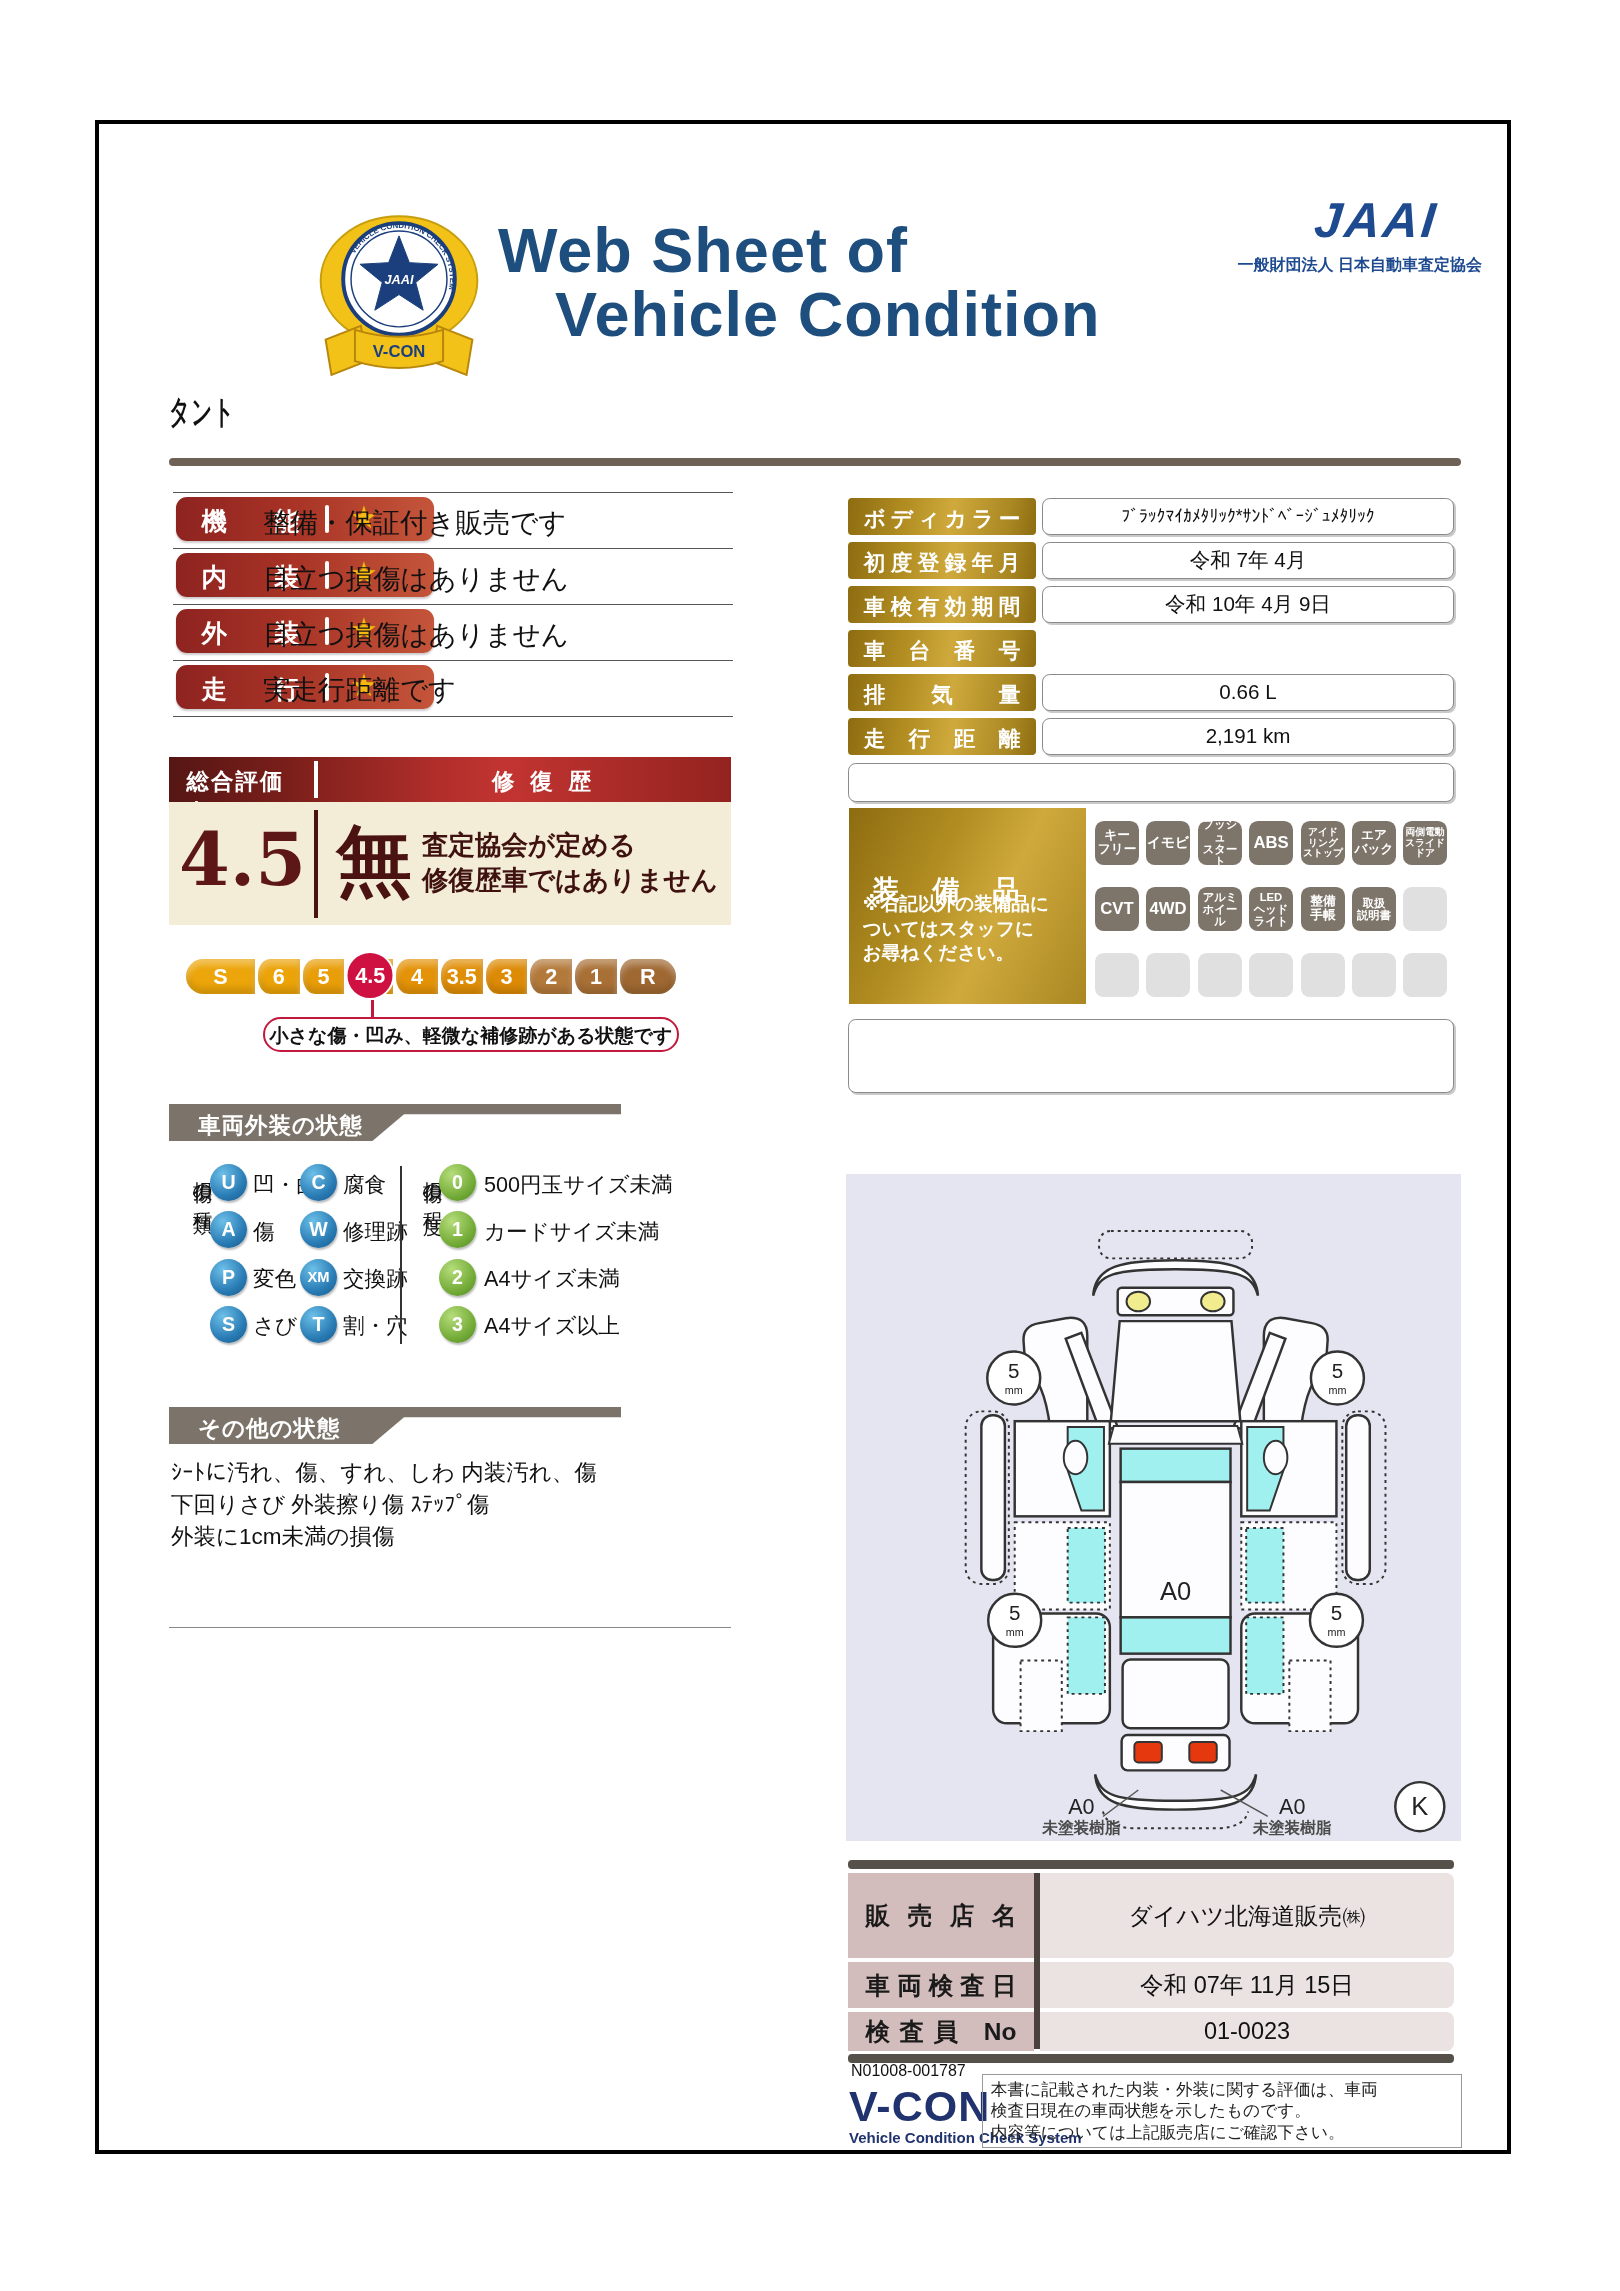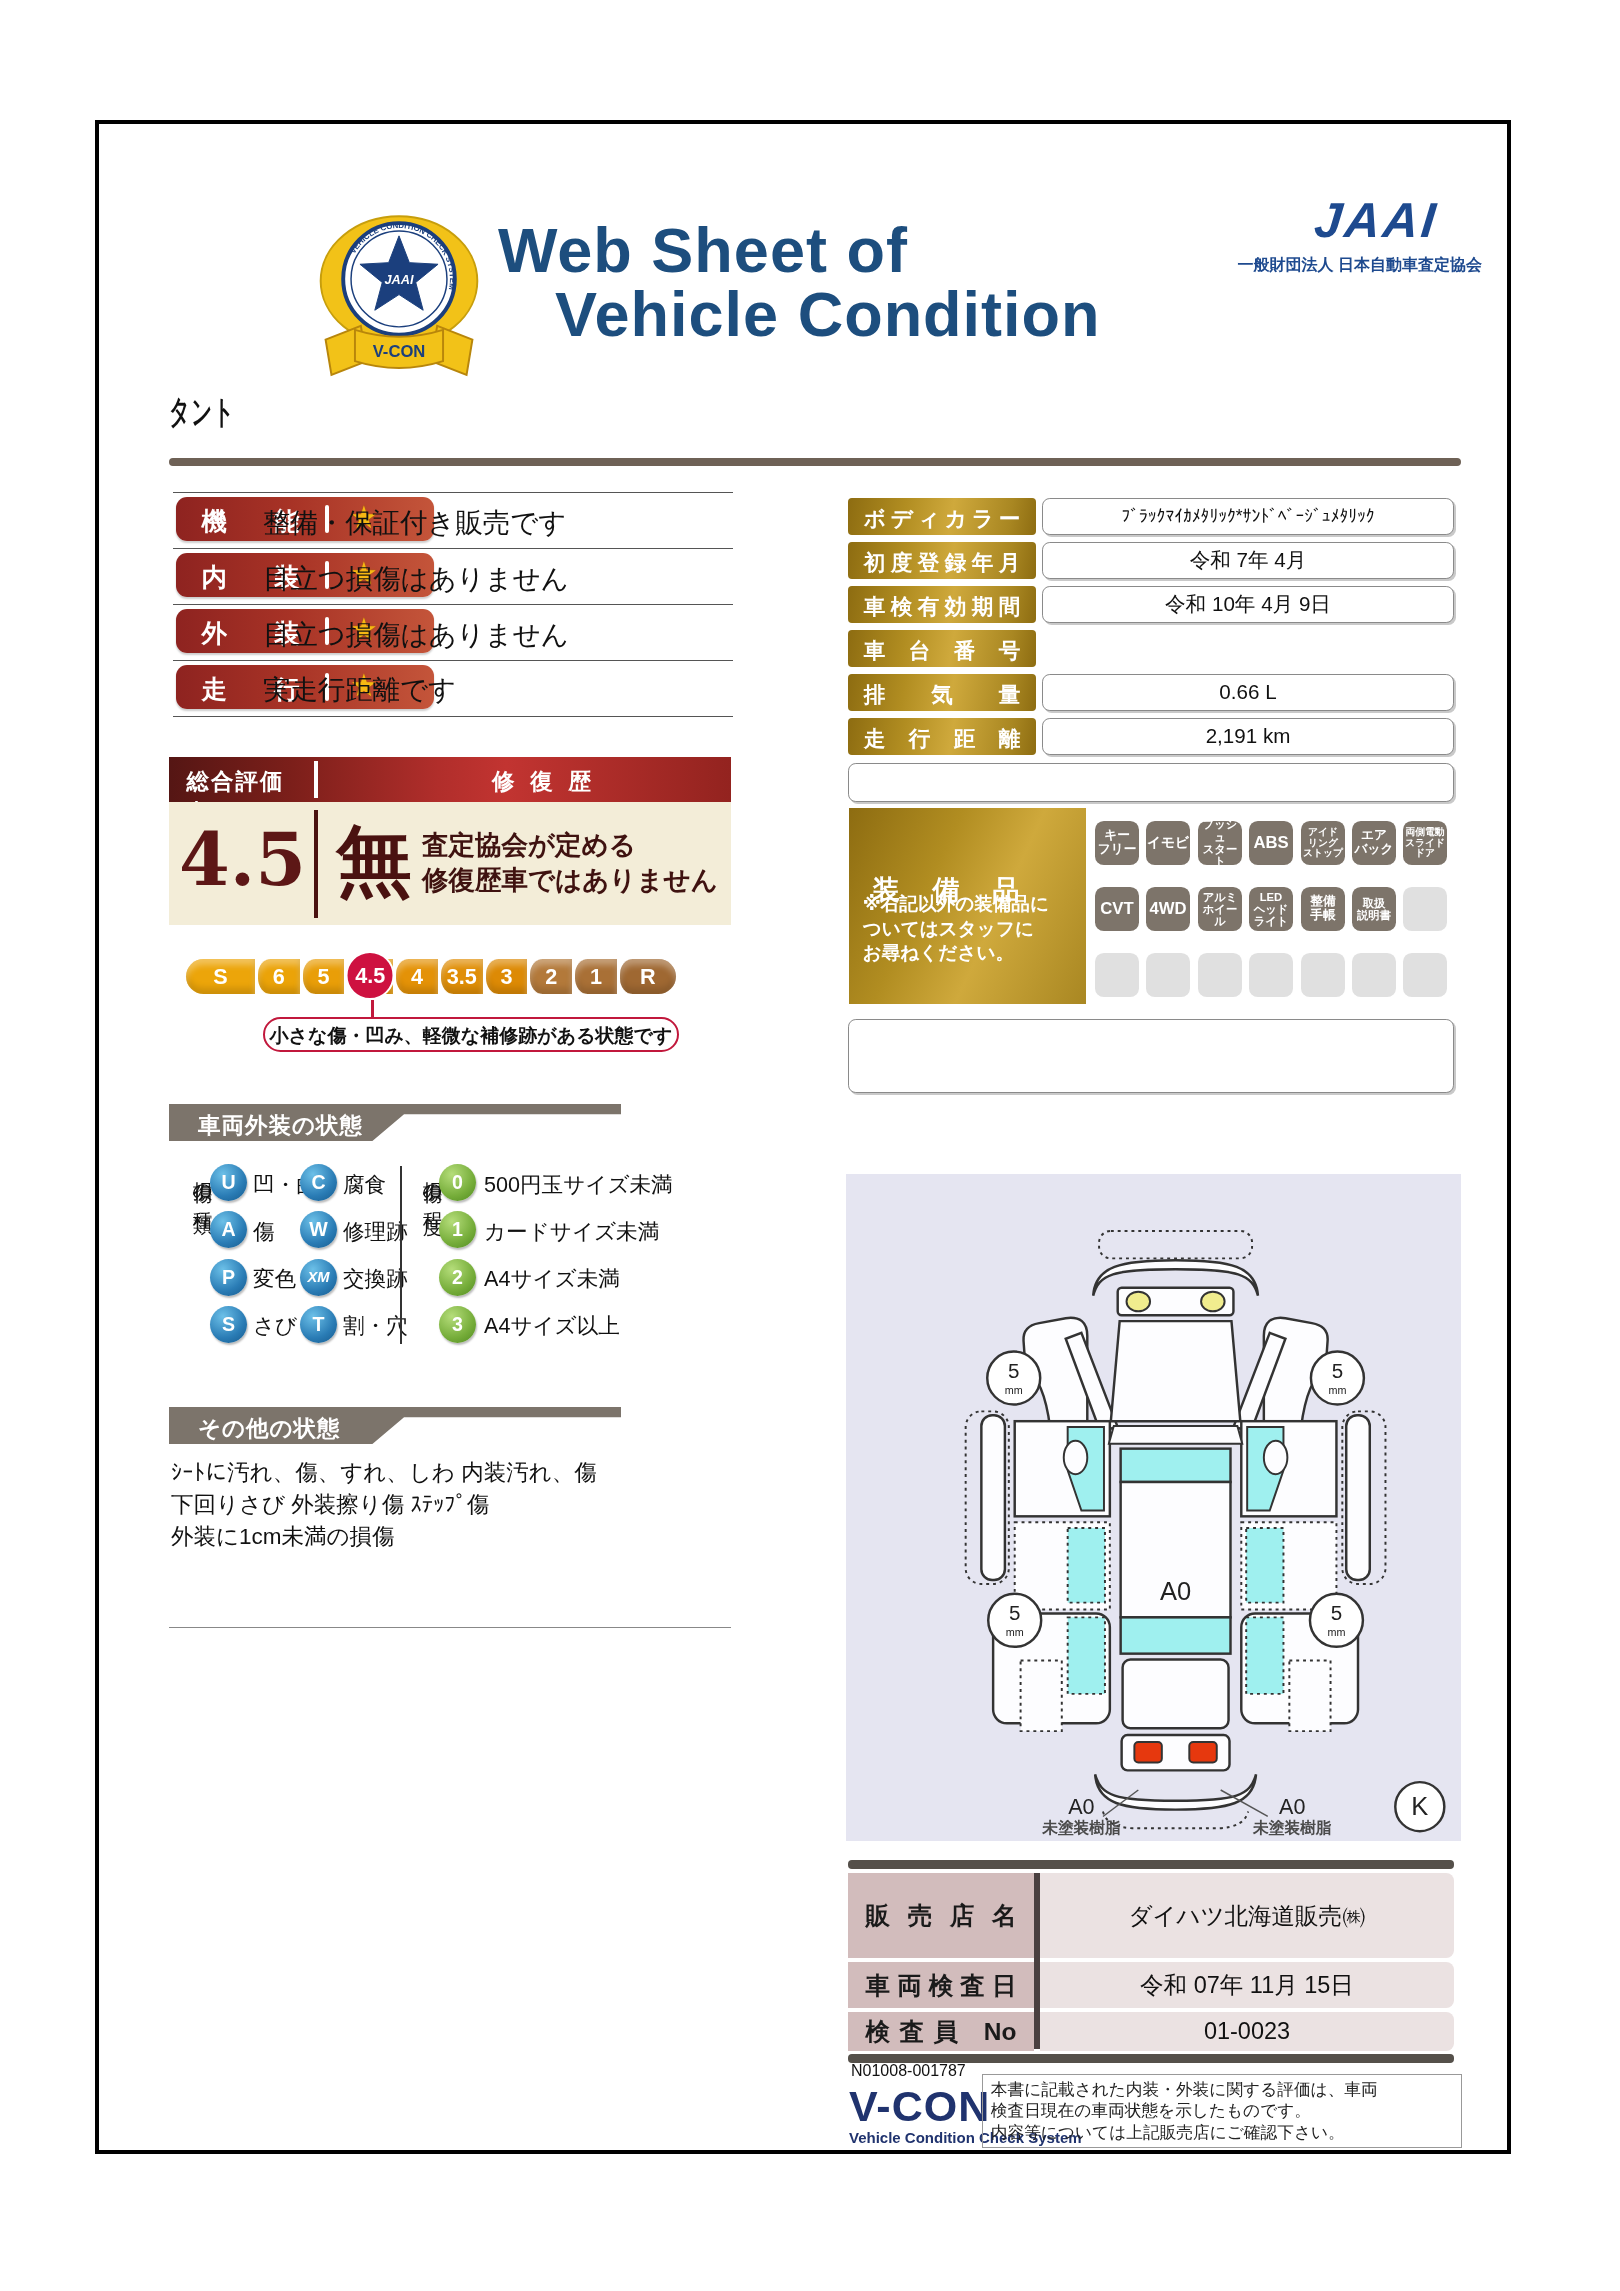--- a/index.html
+++ b/index.html
@@ -71,21 +71,21 @@
 
   
   .banner{position:absolute;left:169px;width:452px;height:37px;background:#7c746b;
      clip-path:polygon(0 0,100% 0,100% 28%,52% 28%,45% 100%,0 100%);}
   .banner span{position:absolute;left:29px;top:5.9px;color:#fff;font-size:22.5px;font-weight:bold;letter-spacing:1px;}
 
   
   .vert{position:absolute;writing-mode:vertical-rl;font-size:19.6px;color:#111;letter-spacing:2.9px;}
   .dmg-circle{position:absolute;width:37px;height:37px;border-radius:50%;color:#fff;font-weight:bold;font-size:19.6px;text-align:center;line-height:37px;
      background:radial-gradient(circle at 35% 28%,#6cc0e8,#2a7cb5 60%,#15598c);box-shadow:1px 2px 2px #00000044;}
-  .dmg-circle.xm{font-size:14.7px;font-style:italic;}
+  .dmg-circle.xm{font-size:14.7px;}
   .deg-circle{position:absolute;width:37px;height:37px;border-radius:50%;color:#fff;font-weight:bold;font-size:19.6px;text-align:center;line-height:37px;
      background:radial-gradient(circle at 35% 28%,#b5dd7a,#76ad3a 60%,#4f8a1f);box-shadow:1px 2px 2px #00000044;}
   .dmg-name{position:absolute;font-size:21.6px;color:#111;}
   .legend-div{position:absolute;left:400px;top:1166px;width:2px;height:178px;background:#333;}
 
   .other-text{position:absolute;left:171px;top:1457px;font-size:22.5px;color:#111;line-height:32px;white-space:pre-line;}
   .sepline{position:absolute;left:169px;top:1627px;width:562px;border-top:1.5px solid #888;}
 
   
   .dk-bar{position:absolute;left:848px;width:606px;height:8.8px;background:#55504a;border-radius:3.9px;}

